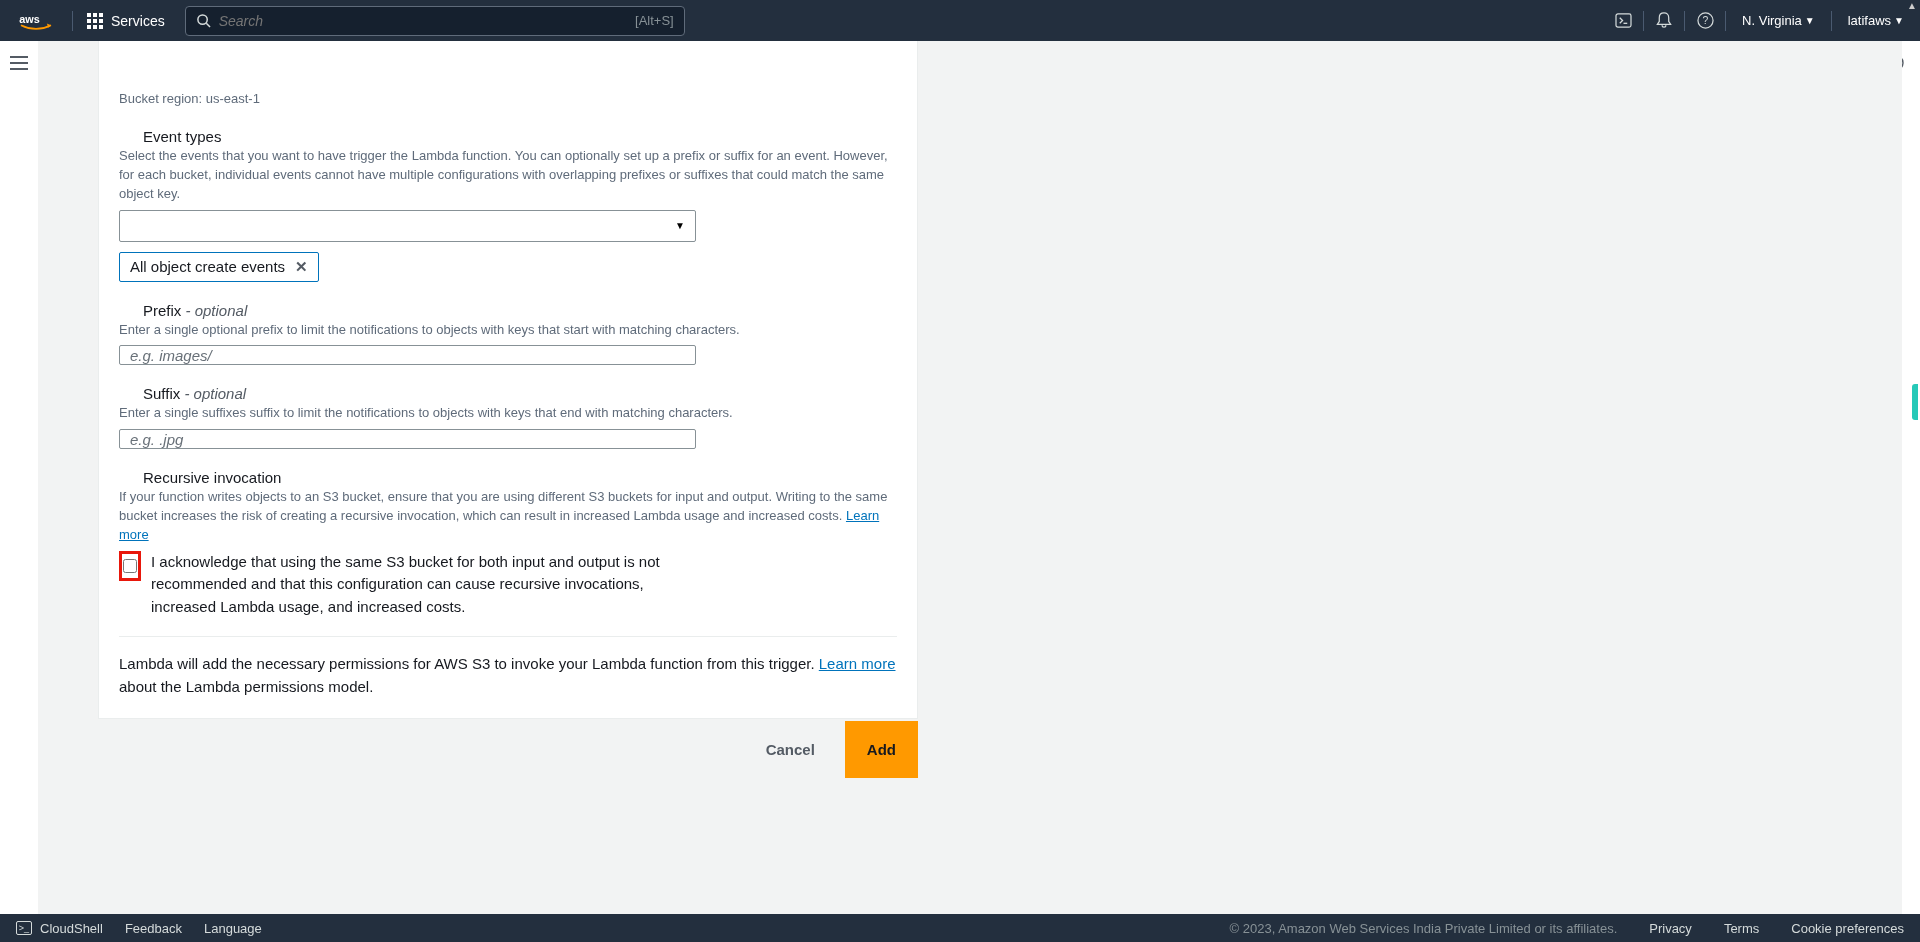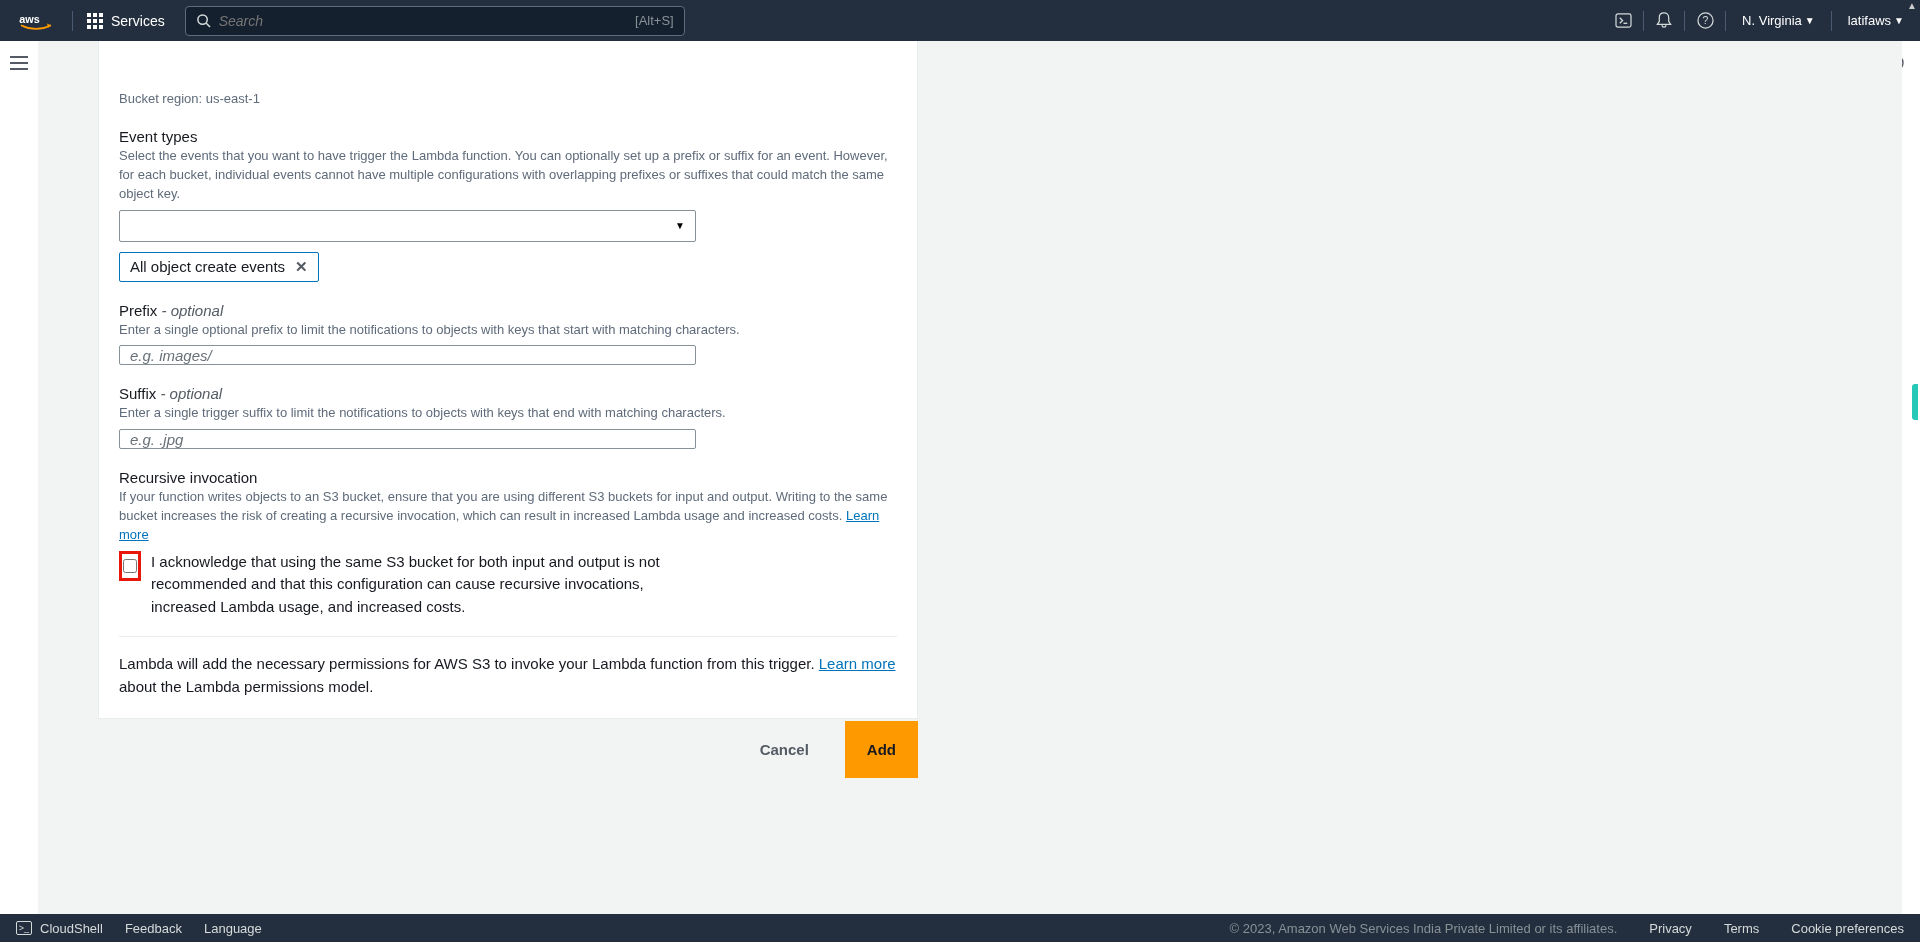--- a/index.html
+++ b/index.html
@@ -25,39 +25,39 @@
 
 .burger { position:absolute; left:10px; top:52px; cursor:pointer;}
 .burger div{width:18px;height:2px;background:#545b64;margin:4px 0;}
 
 .info-right{position:absolute;right:16px;top:54px;cursor:pointer;}
 
 .shell{position:absolute;left:38px;top:41px;right:18px;bottom:28px;background:#f2f3f3;overflow:hidden;}
 .panel{position:absolute;left:60px;top:-10px;width:820px;background:#fff;border:1px solid #eaeded;}
 .inner{padding:20px 20px 20px 20px;}
 .field-block{margin-bottom:20px;}
-.label{font-size:15px;color:#16191f;margin-bottom:2px;}
+.label{font-size:15px;color:#16191f;margin-bottom:2px;margin-left:24px;}
 .label .opt{font-style:italic;color:#545b64;font-weight:400;}
 .desc{font-size:13px;color:#5f6b7a;line-height:1.45;margin-bottom:6px;}
 .dropdown{border:1px solid #879196;border-radius:2px;height:32px;width:577px;background:#fff;display:flex;align-items:center;justify-content:flex-end;padding:0 10px;cursor:pointer;}
 .dropdown .tri{font-size:10px;}
 .chip{display:inline-flex;align-items:center;gap:10px;border:1px solid #0073bb;border-radius:2px;padding:5px 10px 5px 10px;margin-top:10px;color:#16191f;font-size:15px;}
 .chip .x{cursor:pointer;font-weight:bold;color:#545b64;}
 .textinput{border:1px solid #879196;border-radius:2px;height:20px;width:577px;padding:0 10px;font-size:15px;font-style:italic;color:#687078;}
 .textinput::placeholder{color:#687078;font-style:italic;}
 .ack{display:flex;gap:10px;margin-top:6px;align-items:flex-start;max-width:580px;}
 .ack input[type=checkbox]{margin-top:4px;width:14px;height:14px;}
 .highlight-box{border:3px solid #e8170b;padding:1px;}
 .ack-label{font-size:15px;line-height:1.5;color:#16191f;}
 .hr{border:none;border-top:1px solid #eaeded;margin:18px 0 16px;}
 a.link{color:#0073bb;text-decoration:underline;cursor:pointer;}
 .region-note{font-size:13px;color:#5f6b7a;margin-bottom:22px;margin-top:39px;}
 .perm-note{font-size:15px;color:#16191f;line-height:1.5;}
 
-.actions{position:absolute;left:60px;width:820px;top:680px;display:flex;justify-content:flex-end;gap:24px;align-items:center;font-size:15px;}
+.actions{position:absolute;left:60px;width:820px;top:680px;display:flex;justify-content:flex-end;gap:18px;align-items:center;font-size:15px;}
 .btn-cancel{background:transparent;border:none;color:#545b64;font-weight:700;cursor:pointer;padding:8px 12px;font-size:15px;}
 .btn-add{background:#ff9900;border:none;color:#16191f;font-weight:700;padding:20px 22px;cursor:pointer;font-size:15px;}
 
 .bottombar{position:absolute;left:0;right:0;bottom:0;height:28px;background:#232f3e;color:#d5dbdb;display:flex;align-items:center;font-size:13px;padding:0 16px;}
 .bottombar .left{display:flex;gap:22px;align-items:center;}
 .bottombar .left span{cursor:pointer;}
 .bottombar .right{margin-left:auto;display:flex;gap:32px;align-items:center;}
 .cloudshell{display:flex;align-items:center;gap:8px;}
 .cs-icon{border:1.3px solid #d5dbdb;border-radius:2px;width:16px;height:14px;display:flex;align-items:center;justify-content:center;font-size:9px;}
 
@@ -166,21 +166,21 @@
       </div>
 
       <div class="field-block">
         <div class="label"><span>Prefix</span><span class="opt"> - optional</span></div>
         <div class="desc">Enter a single optional prefix to limit the notifications to objects with keys that start with matching characters.</div>
         <input class="textinput" type="text" placeholder="e.g. images/" style="">
       </div>
 
       <div class="field-block">
         <div class="label"><span>Suffix</span><span class="opt"> - optional</span></div>
-        <div class="desc">Enter a single trigger suffix to limit the notifications to objects with keys that end with matching characters.</div>
+        <div class="desc">Enter a single suffixes suffix to limit the notifications to objects with keys that end with matching characters.</div>
         <input class="textinput" type="text" placeholder="e.g. .jpg" style="">
       </div>
 
       <div class="field-block" style="margin-bottom:0">
         <div class="label">Recursive invocation</div>
         <div class="desc"><span>If your function writes objects to an S3 bucket, ensure that you are using different S3 buckets for input and output. Writing to the same bucket increases the risk of creating a recursive invocation, which can result in increased Lambda usage and increased costs. </span><a class="link">Learn more</a></div>
         <div class="ack">
           <span class="highlight-box"><input type="checkbox" style=""></span>
           <span class="ack-label">I acknowledge that using the same S3 bucket for both input and output is not recommended and that this configuration can cause recursive invocations, increased Lambda usage, and increased costs.</span>
         </div>

